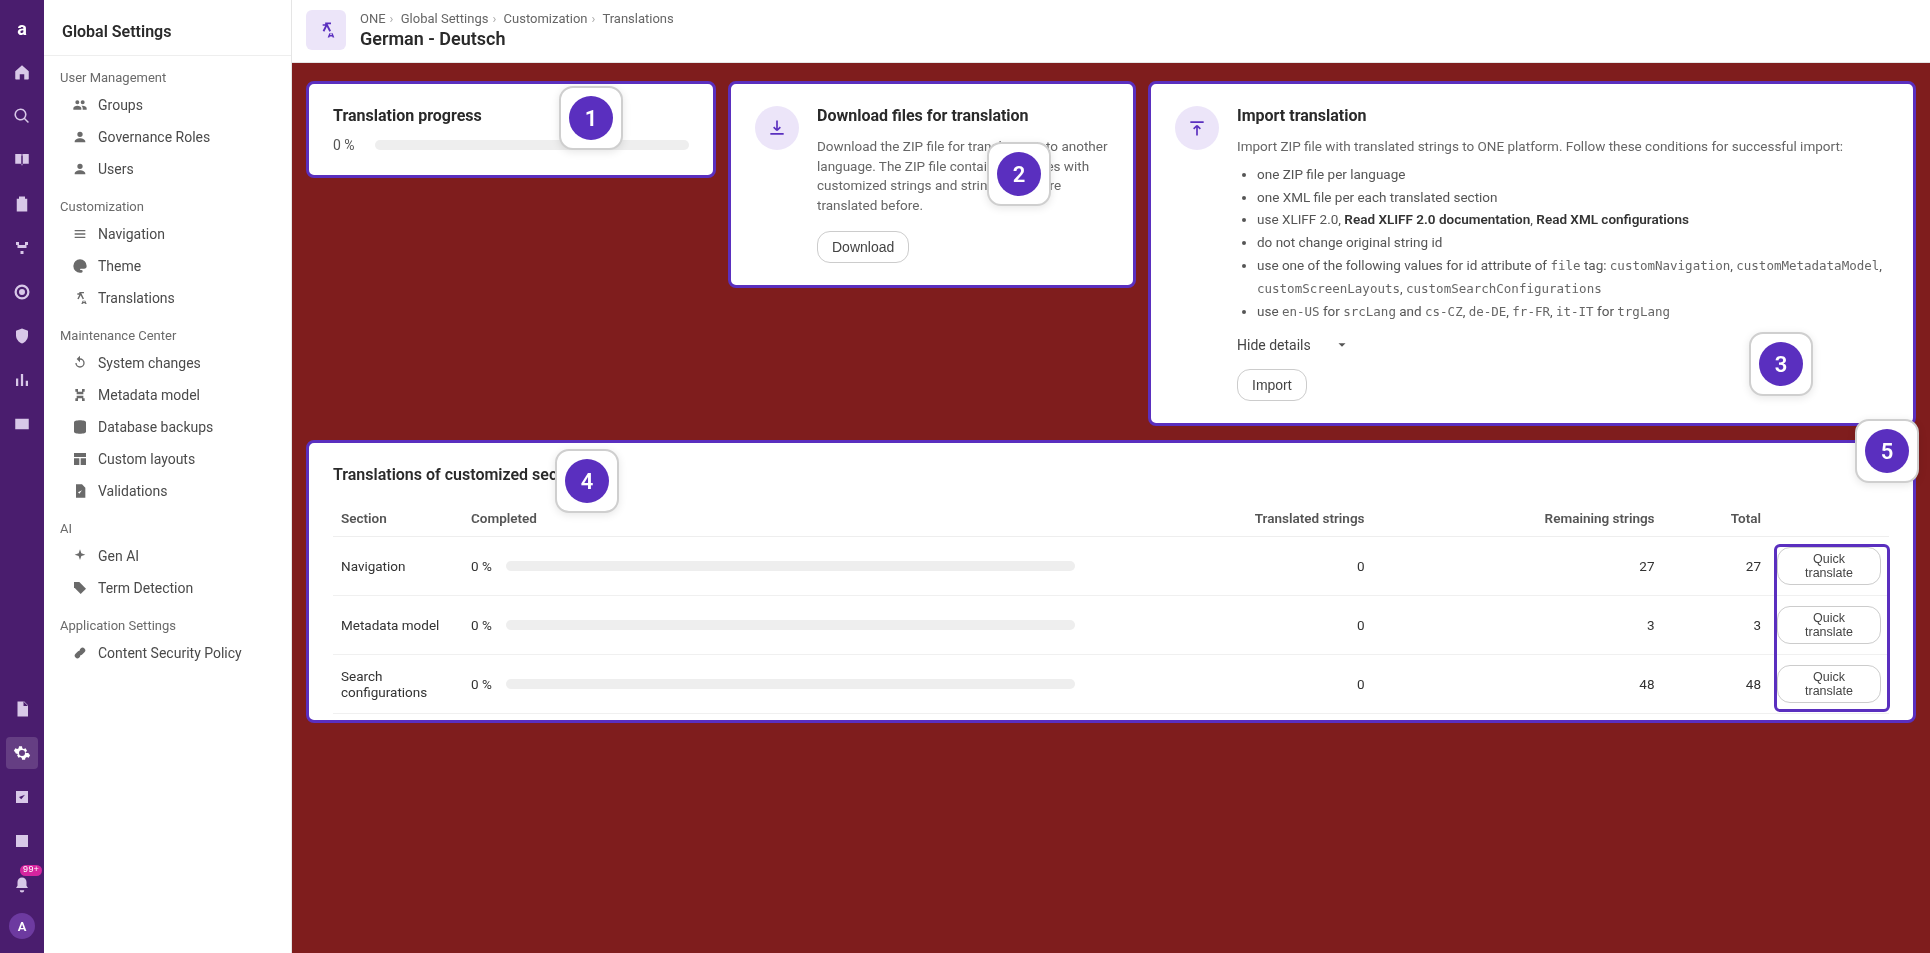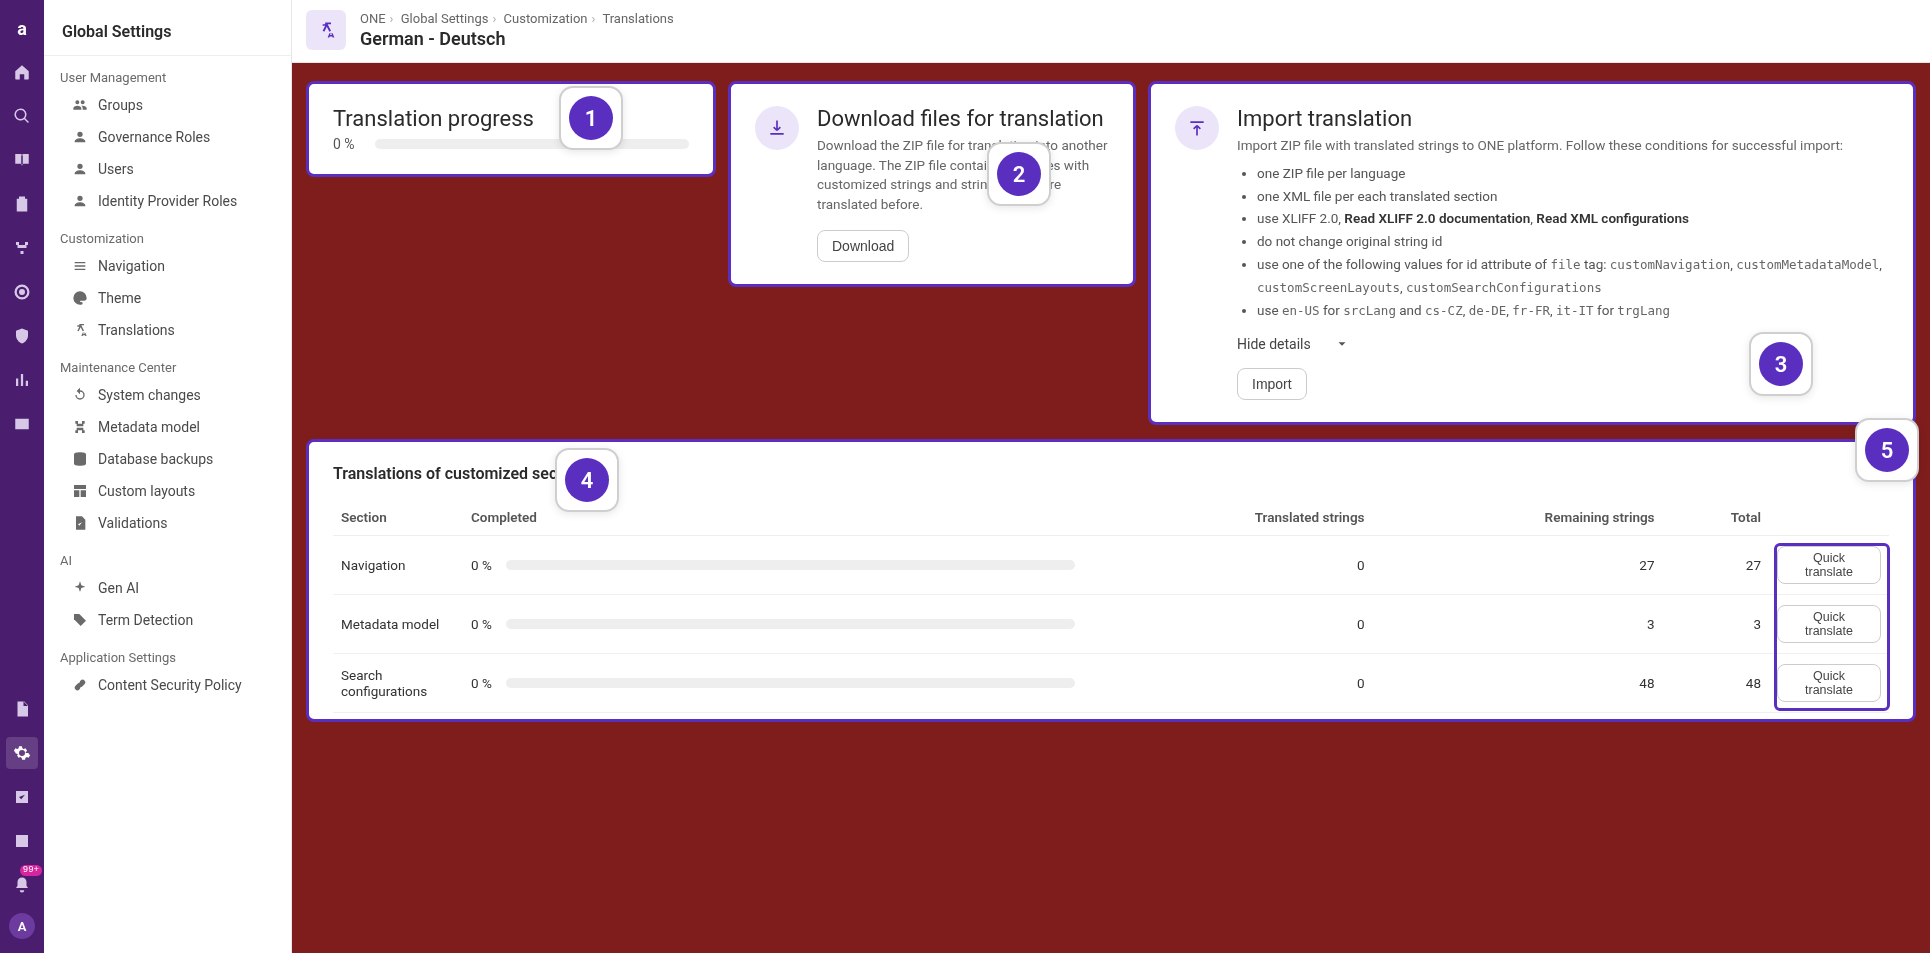--- a/index.html
+++ b/index.html
@@ -135,21 +135,21 @@
     background:#fff;
     border: 3px solid #5a2fbf;
     border-radius: 8px;
     padding: 22px 24px;
     position: relative;
   }
   .card.progress { flex: 0 0 410px; }
   .card.download { flex: 0 0 408px; display:flex; gap:18px; align-items:flex-start;}
   .card.import   { flex: 1; display:flex; gap:18px; align-items:flex-start;}
 
-  .card h3 { font-size:22px; font-weight:400; color:#2a2a2a; margin-bottom:5px; }
+  .card h3 { font-size:16px; font-weight:700; color:#2a2a2a; margin-bottom:12px; }
   .card .desc { font-size:13.5px; color:#666; line-height:1.45; }
 
   .icon-bubble {
     width:44px; height:44px; border-radius:50%;
     background:#ece5f9; color:#5a2fbf;
     display:flex; align-items:center; justify-content:center;
     flex-shrink:0;
   }
   .icon-bubble svg { width:20px; height:20px; fill:none; stroke:currentColor; stroke-width:2; }
 
@@ -158,21 +158,21 @@
   .progressbar {
     flex:1; height:10px; background:#eee; border-radius:5px;
   }
 
   .btn {
     display:inline-block;
     border: 1px solid #ccc;
     background:#fff;
     color:#444;
     padding: 7px 14px;
-    border-radius:8px;
+    border-radius:13px;
     font-size:14px;
     cursor:pointer;
   }
   .btn.small { padding:4px 10px; font-size:12.5px; }
   .mt16 { margin-top:16px; }
 
   .import-list { font-size:13.5px; color:#555; padding-left:20px; margin-top:6px; line-height:1.7;}
   .import-list li { list-style: disc; }
   .import-list a { color:#333; font-weight:600; text-decoration:none;}
   code { font-family: ui-monospace, SFMono-Regular, Menlo, monospace; font-size:12.5px; color:#666;}
@@ -335,28 +335,20 @@
       </span>
       <span>Governance Roles</span>
     </div>
   <div class="sidebar-item">
       <span class="ic">
         <svg viewBox="0 0 24 24">
           <path d="M12 12a4 4 0 1 0 0-8 4 4 0 0 0 0 8zm0 2c-4 0-8 2-8 5v1h16v-1c0-3-4-5-8-5z"></path>
         </svg>
       </span>
       <span>Users</span>
-    </div>
-  <div class="sidebar-item">
-      <span class="ic">
-        <svg viewBox="0 0 24 24">
-          <path d="M12 12a4 4 0 1 0 0-8 4 4 0 0 0 0 8zm-8 8v-1c0-3 4-5 8-5s8 2 8 5v1z"></path>
-        </svg>
-      </span>
-      <span>Identity Provider Roles</span>
     </div>
 
   <div class="sidebar-section">Customization</div>
   <div class="sidebar-item">
       <span class="ic">
         <svg viewBox="0 0 24 24">
           <path d="M4 6h16v2H4zm0 5h16v2H4zm0 5h16v2H4z"></path>
         </svg>
       </span>
       <span>Navigation</span>

